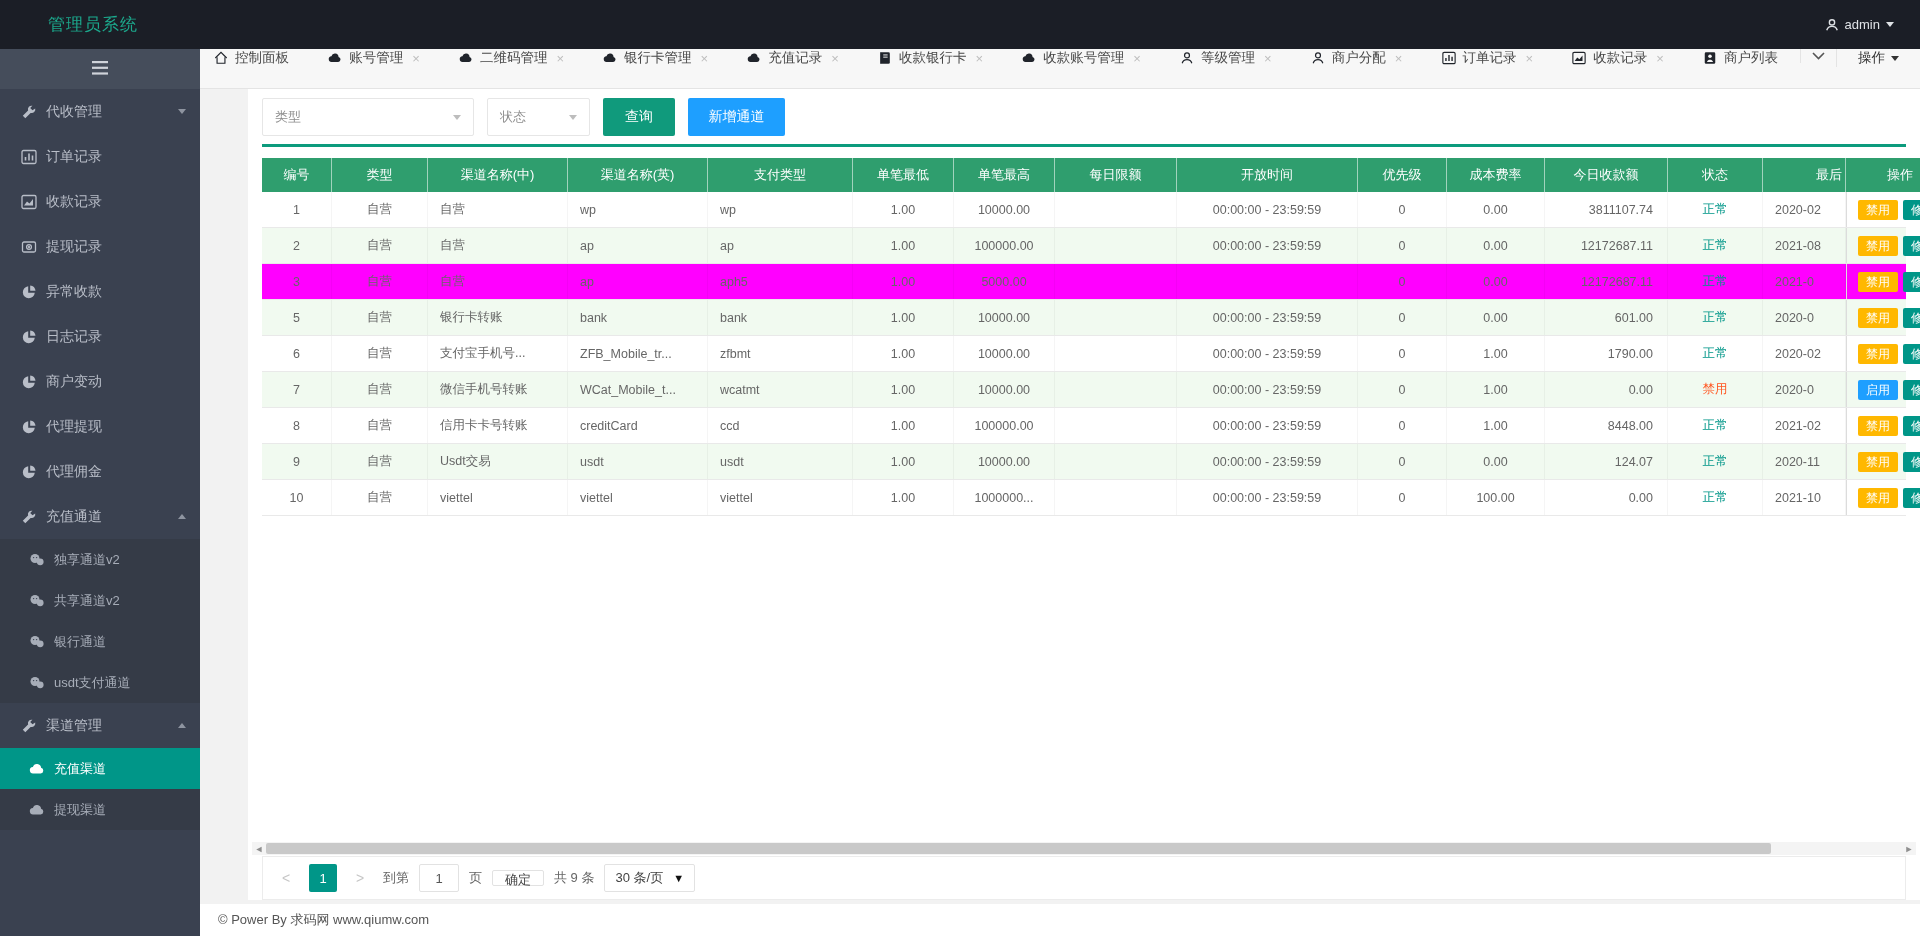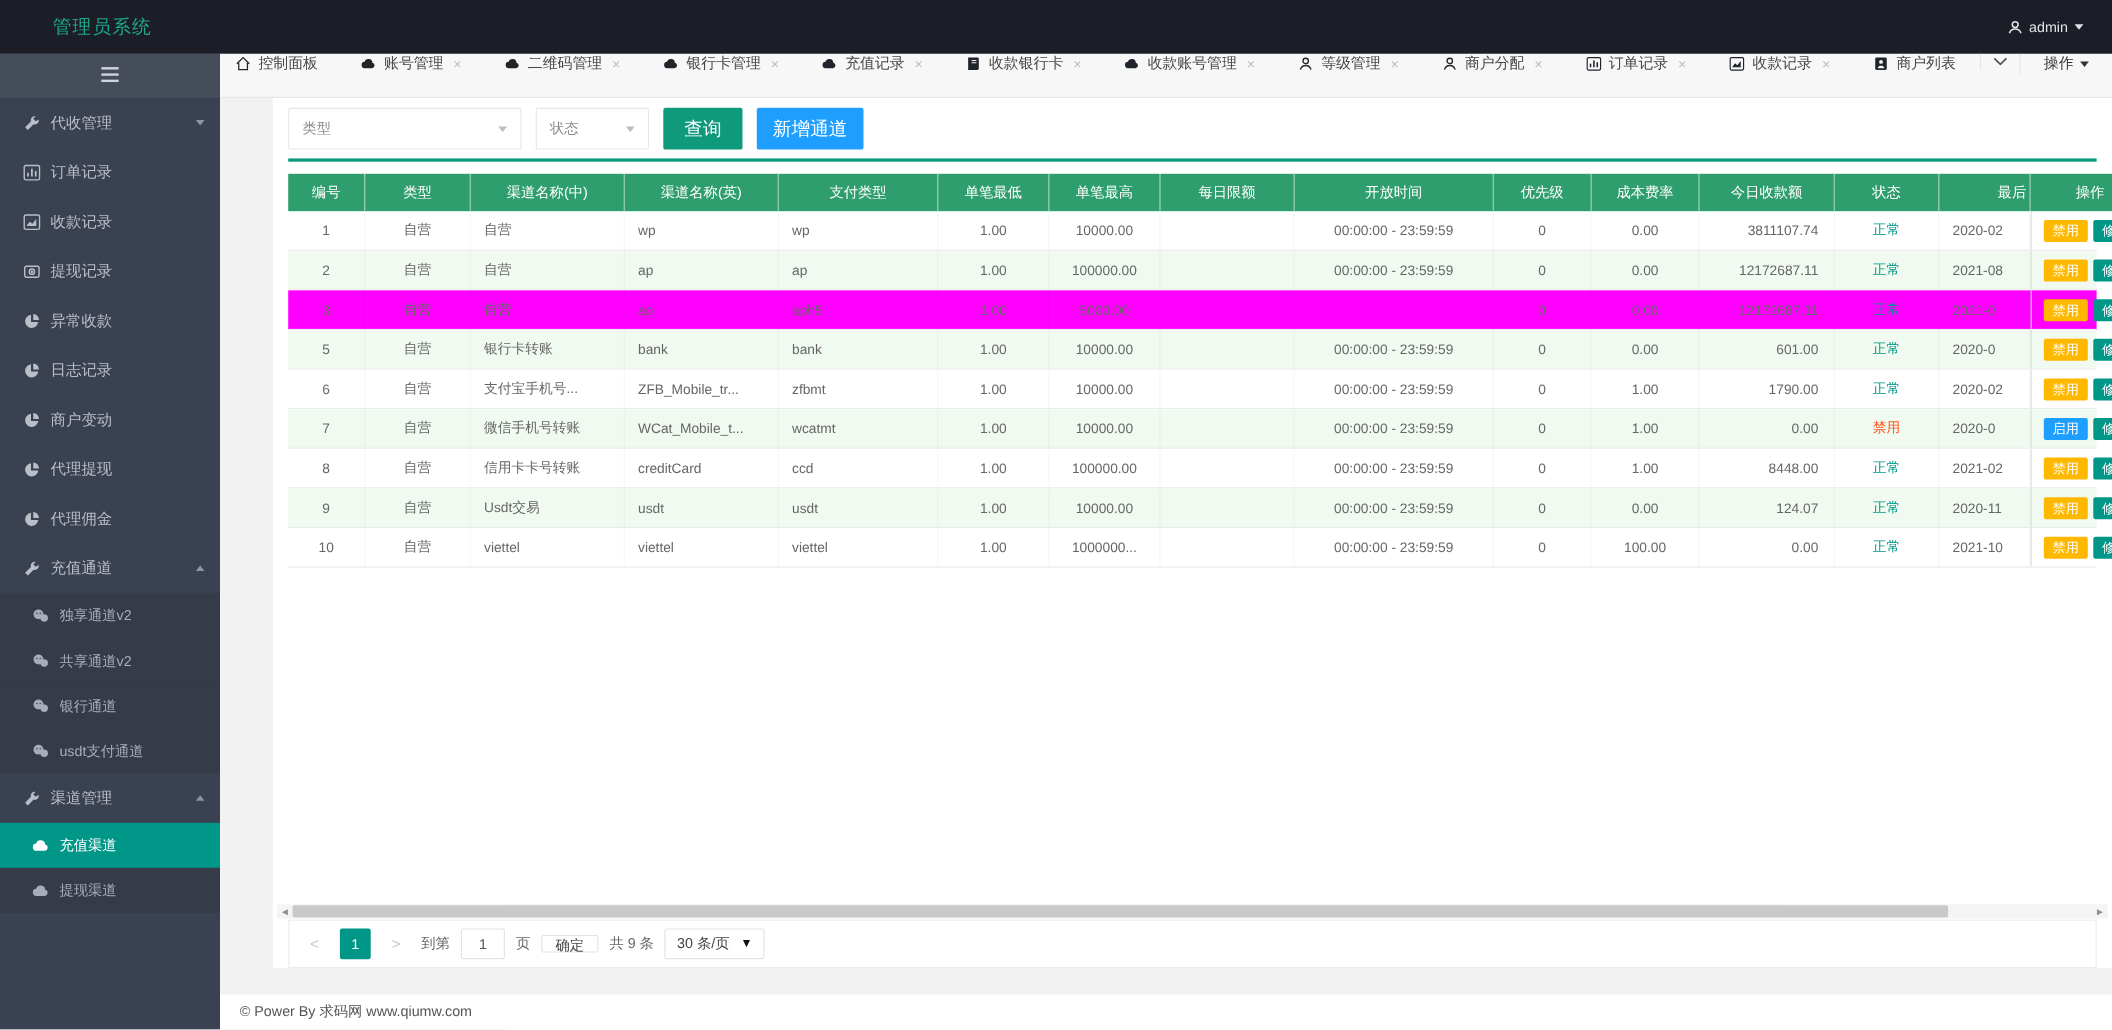--- a/index.html
+++ b/index.html
@@ -42,21 +42,21 @@
   .tab-actions .caret-down { border-top-color:#333; }
 
   .card { background:#ffffff; flex:1; display:flex; flex-direction:column; min-height:0;margin-left:48px; }
 
   
   .filterbar { padding:9px 14px 8px; display:flex; align-items:center; gap:13px; flex:none; }
   .sel { height:38px; border:1px solid #e6e6e6; border-radius:2px; background:#fff; display:flex; align-items:center; justify-content:space-between; padding:0 12px; color:#8d8d8d; font-size:13px; cursor:pointer; }
   .sel-type { width:212px; }
   .sel-status { width:103px; }
   .sel .caret-down { border-top-color:#bdbdbd; }
-  .btn { height:38px; border:none; border-radius:2px; color:#fff; font-size:17px; cursor:pointer; font-family:inherit; }
+  .btn { height:38px; border:none; border-radius:2px; color:#fff; font-size:14px; cursor:pointer; font-family:inherit; }
   .btn-search { width:72px; background:#109a7c; }
   .btn-add { width:97px; background:#1e9fff; }
   .divider { height:3px; background:#0c9b7d; margin:0 14px; flex:none; }
 
   
   .tbl { margin:11px 14px 0; flex:none; }
   .gr { display:grid; grid-template-columns:70px 96px 140px 140px 145px 101px 101px 122px 181px 89px 98px 123px 95px 83px 108px; }
   .th { background:#2f9e6e; color:#fff; font-size:13px; height:34px; display:flex; align-items:center; justify-content:center; border-right:1px solid rgba(255,255,255,.55); overflow:hidden; white-space:nowrap; }
   .th:last-child { border-right:none; }
   .th.h-last { justify-content:flex-end; padding-right:3px; }
@@ -86,21 +86,21 @@
   
   .pager { margin:1px 14px 0; border:1px solid #ececec; padding:7px 10px; display:flex; align-items:center; gap:10px; color:#666; font-size:13px; flex:none; background:#fff; }
   .pg-nav { width:26px; height:28px; display:flex; align-items:center; justify-content:center; color:#c6c6c6; font-size:14px; cursor:pointer; }
   .pg-num { width:28px; height:28px; background:#009688; color:#fff; border-radius:2px; display:flex; align-items:center; justify-content:center; font-size:13px; cursor:pointer; }
   .pg-input { width:40px; height:28px; border:1px solid #e2e2e2; border-radius:2px; text-align:center; font-size:13px; color:#555; font-family:inherit; }
   .pg-btn { height:16px; padding:0 12px; background:#fff; border:1px solid #e2e2e2; border-radius:2px; font-size:13px; color:#444; cursor:pointer; font-family:inherit; }
   .pg-sel { height:28px; border:1px solid #e2e2e2; border-radius:2px; display:flex; align-items:center; gap:10px; padding:0 10px; color:#444; cursor:pointer; background:#fff; }
   .pg-sel .vcaret { font-size:11px; color:#111; font-weight:bold; }
 
   
-  .footer { height:32px; margin-top:24px; background:#fff; display:flex; align-items:center; padding-left:18px; color:#555; font-size:13px; flex:none; }
+  .footer { height:32px; margin-top:4px; background:#fff; display:flex; align-items:center; padding-left:18px; color:#555; font-size:13px; flex:none; }
 </style>
 </head>
 <body>
 
 <div class="topbar">
   <div class="brand">管理员系统</div>
   <div class="userbox">
     <span>
       <svg width="14" height="14" viewBox="0 0 16 16" fill="none" stroke="currentColor" stroke-width="1.6">
         <circle cx="8" cy="5" r="3"></circle>

